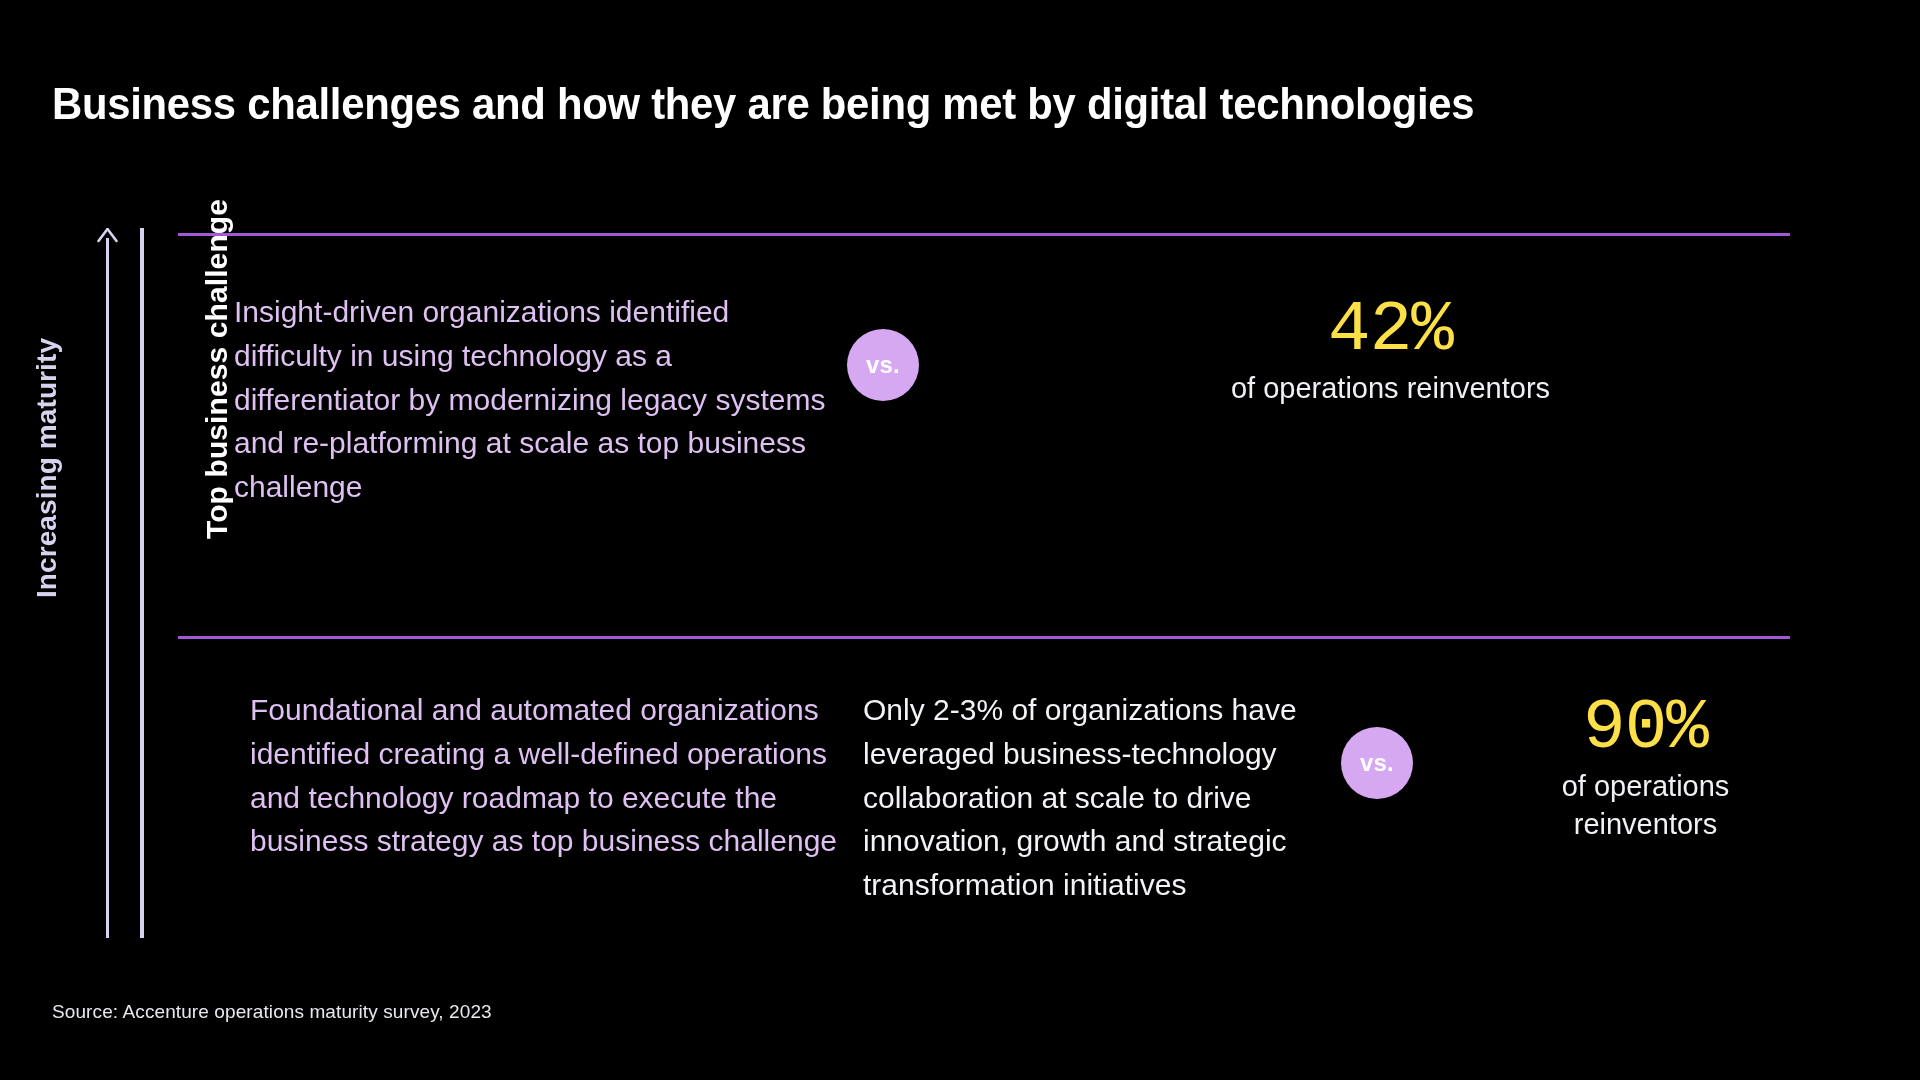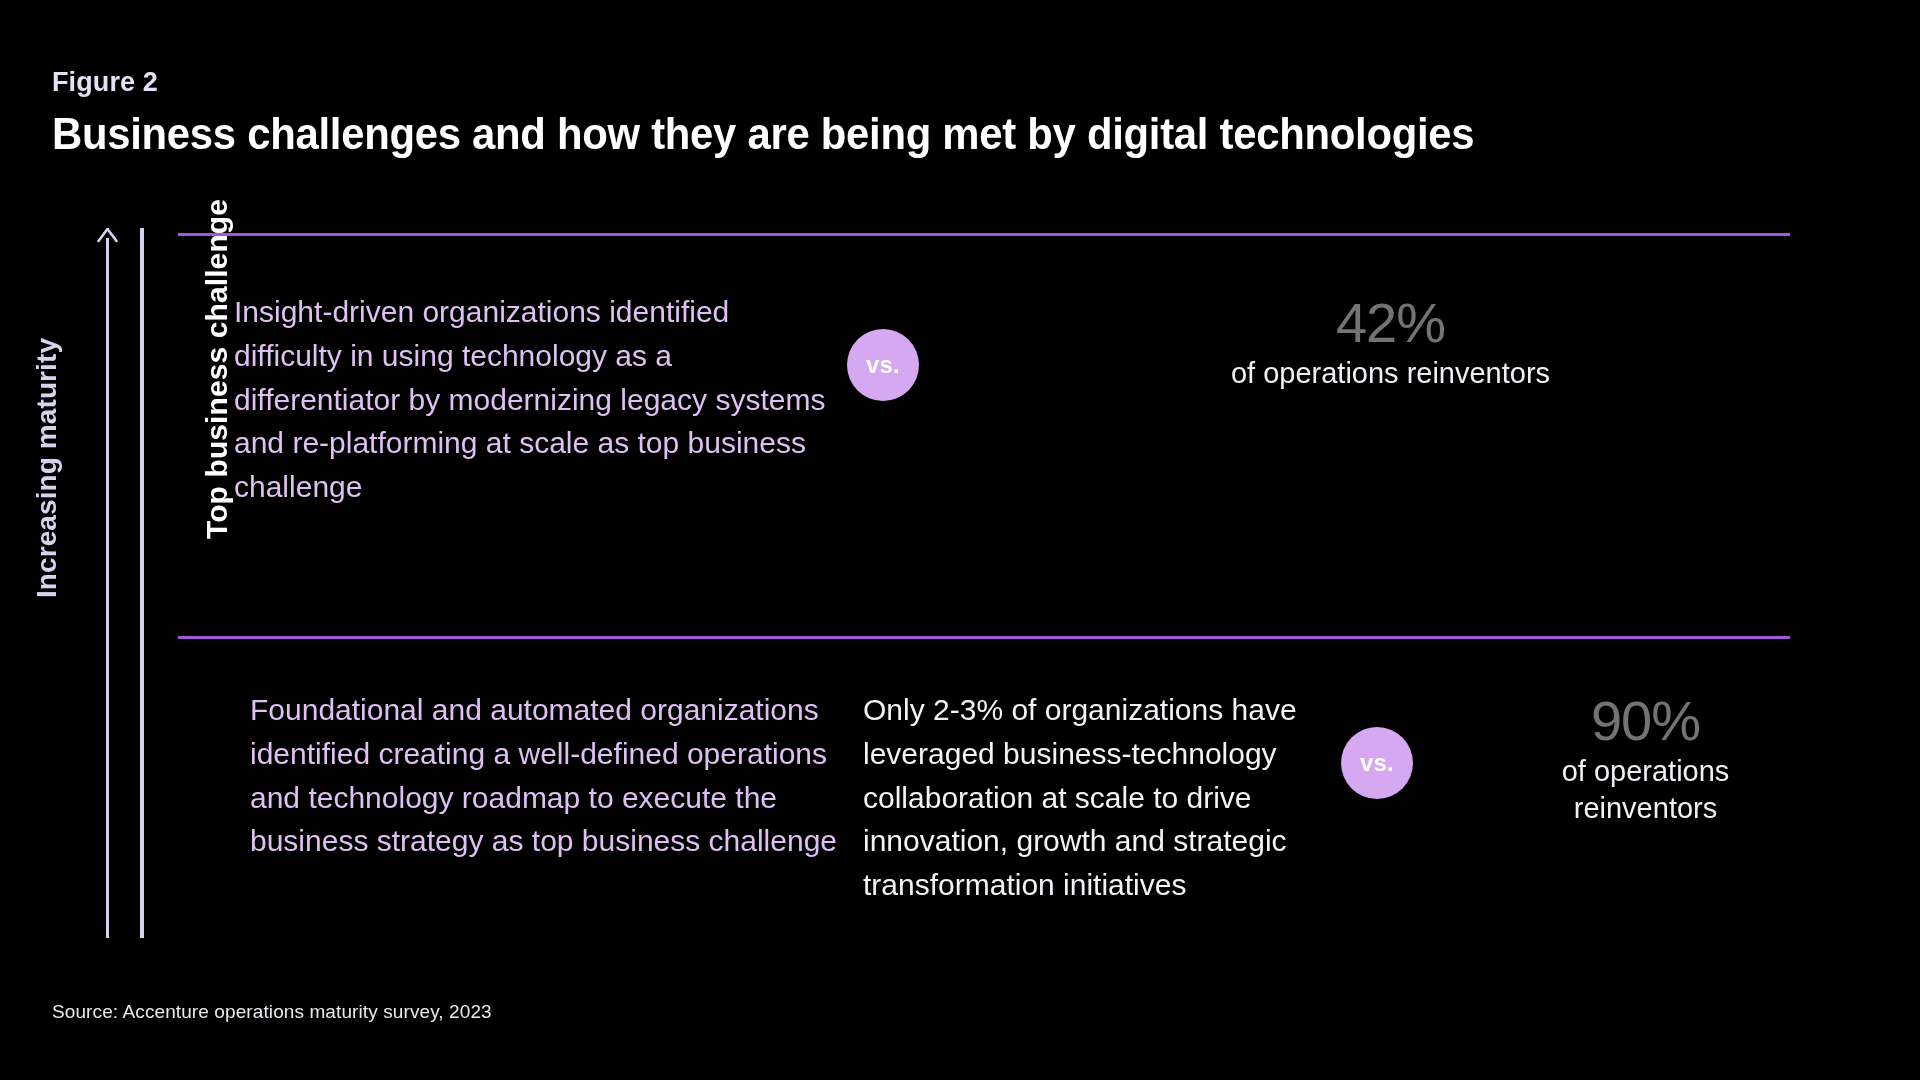--- a/index.html
+++ b/index.html
@@ -176,25 +176,26 @@
   }
 
   .cell-stat {
     flex: 1 1 auto;
     text-align: center;
     padding-top: 4px;
     padding-right: 20px;
   }
 
   .stat-value {
-    font-size: 56px;
+    font-size: 71px;
     font-weight: 300;
-    color: #737373;
+    color: #fde047;
     line-height: 1.02;
     letter-spacing: -1px;
+    font-family: Liberation Mono, monospace;
   }
 
   .stat-caption {
     margin-top: 4px;
     font-size: 29px;
     font-weight: 400;
     color: #f1eff4;
     line-height: 1.28;
   }
 
@@ -206,21 +207,20 @@
     font-size: 19px;
     font-weight: 400;
     color: #eae8ee;
     letter-spacing: 0.1px;
   }
 </style>
 </head>
 <body>
 
 <div id="figure-header">
-  <div id="figure-label">Figure 2</div>
   <div id="figure-title">Business challenges and how they are being met by digital technologies</div>
 </div>
 
 <div id="maturity-axis">
   <div id="maturity-axis-line"></div>
   <svg id="maturity-axis-arrowhead" viewBox="0 0 21 20" aria-hidden="true">
     <path d="M10.5 1 L19.5 13" stroke="#d9d2ee" stroke-width="2.6" fill="none" stroke-linecap="round"></path>
     <path d="M10.5 1 L1.5 13" stroke="#d9d2ee" stroke-width="2.6" fill="none" stroke-linecap="round"></path>
   </svg>
 </div>

